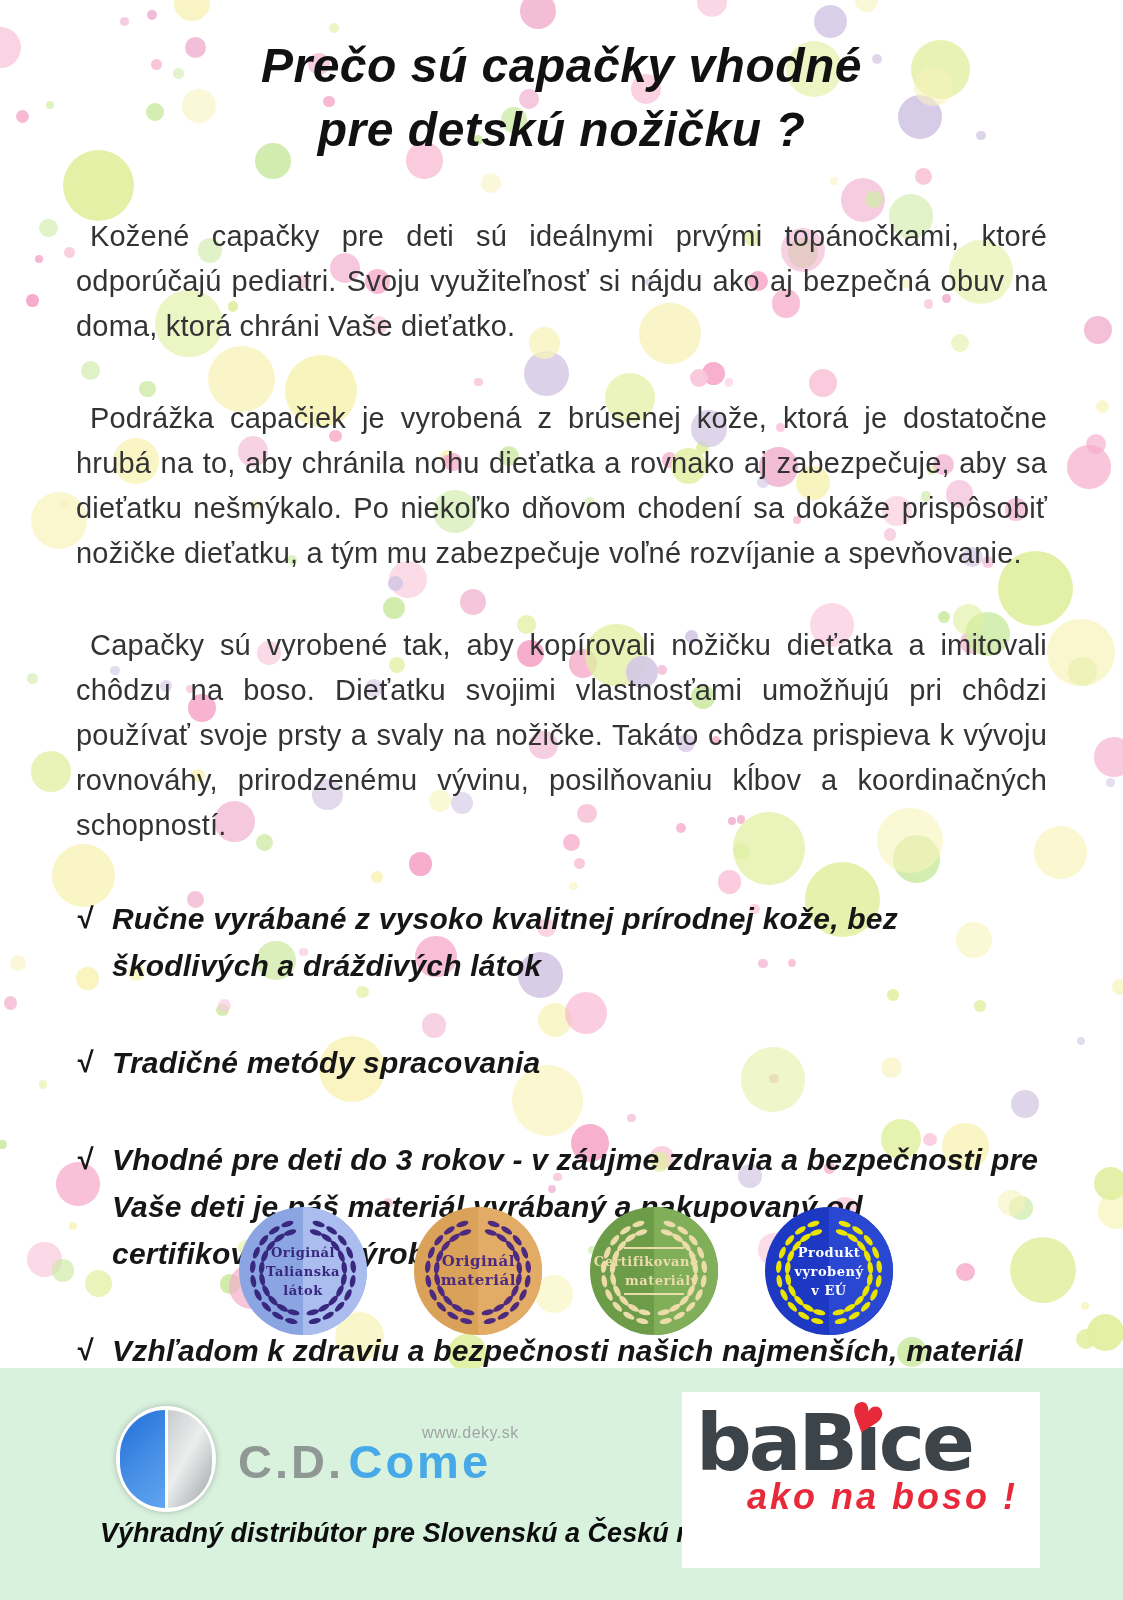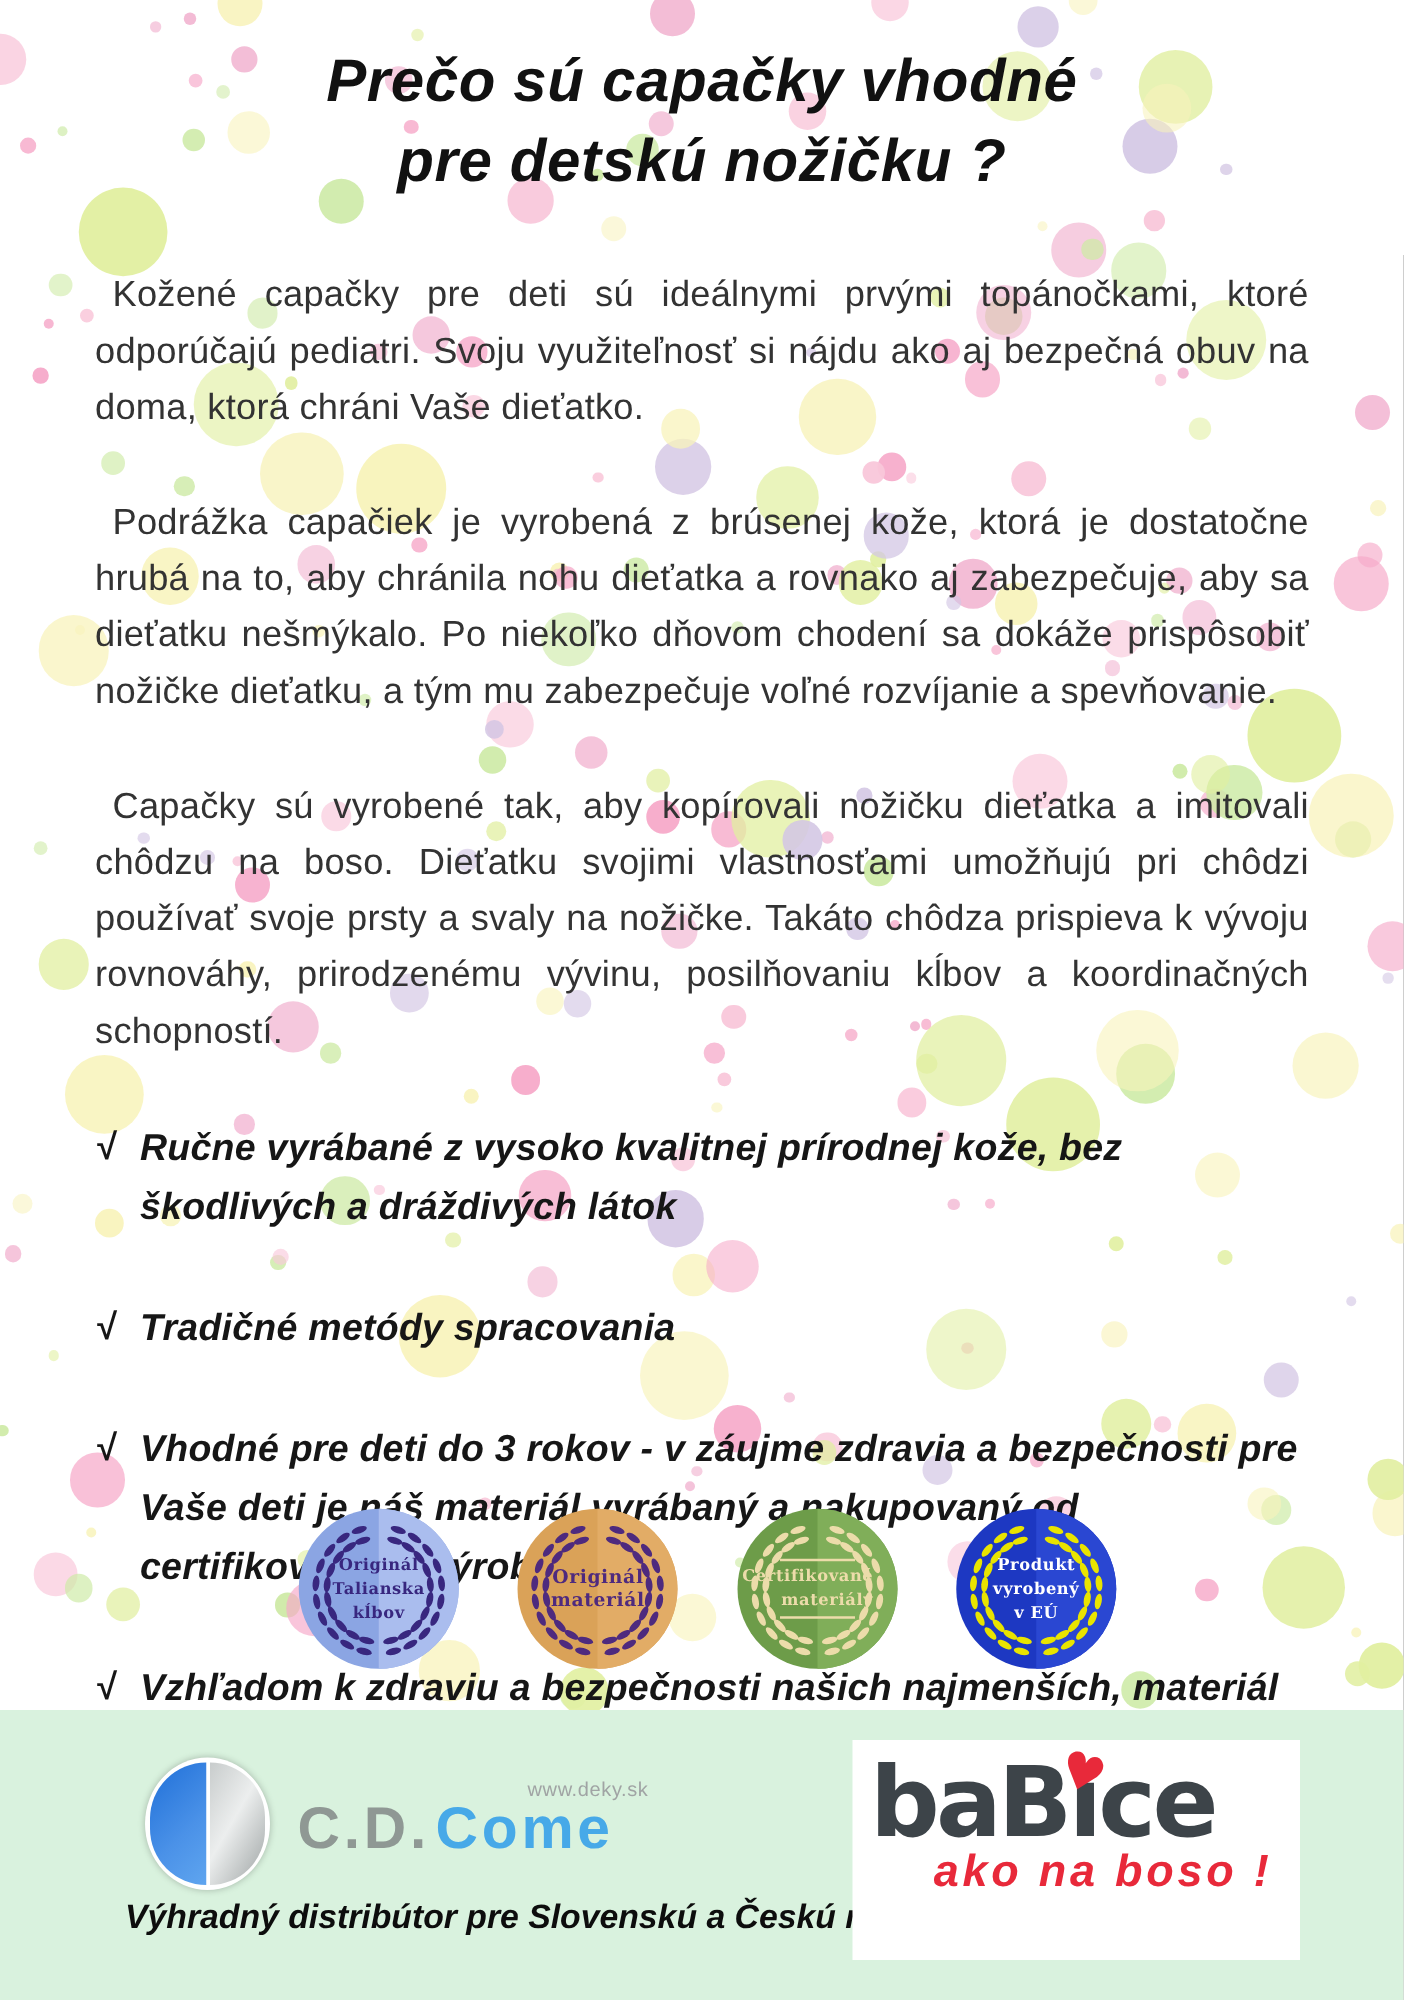--- a/index.html
+++ b/index.html
@@ -417,21 +417,21 @@
           <ellipse cx="95.10303639700994" cy="94.56671489129079" rx="6.3" ry="2.7" fill="#38277f" transform="rotate(133.5 95.10303639700994 94.56671489129079)"></ellipse>
           <ellipse cx="101.63140573612054" cy="100.76190607253457" rx="6.3" ry="2.7" fill="#38277f" transform="rotate(133.5 101.63140573612054 100.76190607253457)"></ellipse>
           <ellipse cx="85.75" cy="101.94005425705421" rx="6.3" ry="2.7" fill="#38277f" transform="rotate(150.00000000000003 85.75 101.94005425705421)"></ellipse>
           <ellipse cx="90.25" cy="109.73428289111416" rx="6.3" ry="2.7" fill="#38277f" transform="rotate(150.00000000000003 90.25 109.73428289111416)"></ellipse>
           <ellipse cx="74.68798260002008" cy="106.35335169650358" rx="6.3" ry="2.7" fill="#38277f" transform="rotate(166.5 74.68798260002008 106.35335169650358)"></ellipse>
           <ellipse cx="76.78899087472323" cy="115.10468098008266" rx="6.3" ry="2.7" fill="#38277f" transform="rotate(166.5 76.78899087472323 115.10468098008266)"></ellipse>
         </svg>
         <div class="badge-text" style="color: rgb(56, 39, 127); font-size: 13px;">
           <div>Originál</div>
           <div>Talianska</div>
-          <div>kĺbov</div>
+          <div>látok</div>
         </div>
       </div>
       <div class="badge">
         <svg width="130" height="130">
           <circle cx="65" cy="65" r="64" fill="#daa258"></circle>
           <path d="M65,1 A64,64 0 0 1 65,129 Z" fill="#e2ac66"></path>
           <ellipse cx="52.17579473343969" cy="26.53115457375113" rx="6.3" ry="2.7" fill="#4e2a7e" transform="rotate(162 52.17579473343969 26.53115457375113)"></ellipse>
           <ellipse cx="49.39464178406516" cy="17.971645927094748" rx="6.3" ry="2.7" fill="#4e2a7e" transform="rotate(162 49.39464178406516 17.971645927094748)"></ellipse>
           <ellipse cx="41.49414116761944" cy="31.798763172186348" rx="6.3" ry="2.7" fill="#4e2a7e" transform="rotate(145.5 41.49414116761944 31.798763172186348)"></ellipse>
           <ellipse cx="36.39648503529594" cy="24.381627474588207" rx="6.3" ry="2.7" fill="#4e2a7e" transform="rotate(145.5 36.39648503529594 24.381627474588207)"></ellipse>

